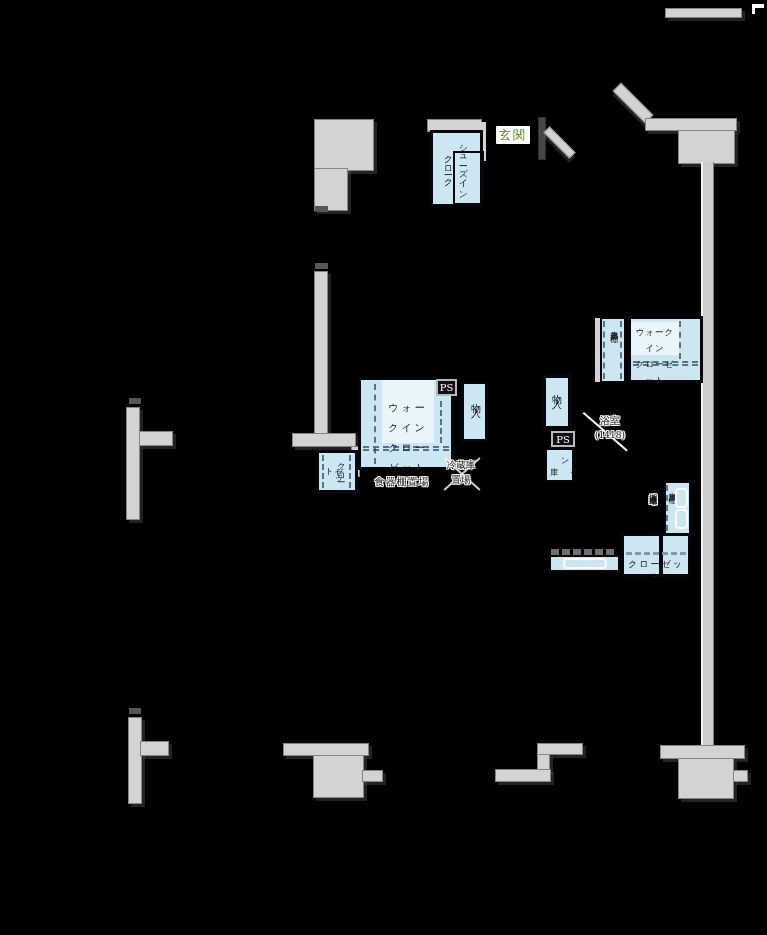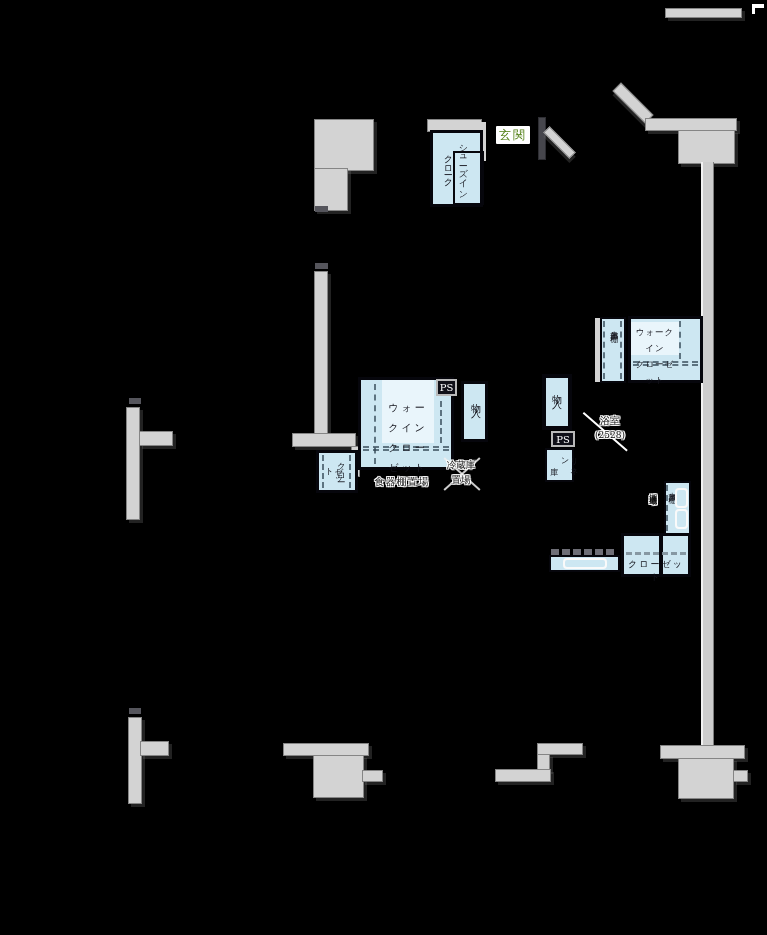--- a/index.html
+++ b/index.html
@@ -133,21 +133,21 @@
     <div class="dashh2" style="left:2px;top:42px;width:65px;"></div>
     <div class="hlabel" style="left:0px;top:5px;width:48px;font-size:8.5px;letter-spacing:1px;line-height:1.9;">
       <div>ウォークイン</div>
       <div>クローゼット</div>
     </div>
   </div>
 
   <div class="leader" style="left:584px;top:412px;width:58px;transform:rotate(41deg);"></div>
   <div class="hlabel halo" style="left:588px;top:414px;width:44px;font-size:10px;line-height:1.45;">
     <div>浴室</div>
-    <div style="font-size:9px;">(2528)</div>
+    <div style="font-size:9px;">(1418)</div>
   </div>
 
   <div class="hlabel halo" style="left:374px;top:475px;width:56px;font-size:10px;letter-spacing:1px;">食器棚置場</div>
   <div class="xline" style="left:438px;top:473px;width:48px;transform:rotate(42deg);"></div>
   <div class="xline" style="left:438px;top:473px;width:48px;transform:rotate(-42deg);"></div>
   <div class="hlabel halo" style="left:440px;top:459px;width:42px;font-size:9.5px;line-height:1.55;font-family:Liberation Mono, monospace;">
     <div>冷蔵庫</div>
     <div>置場</div>
   </div>
 

